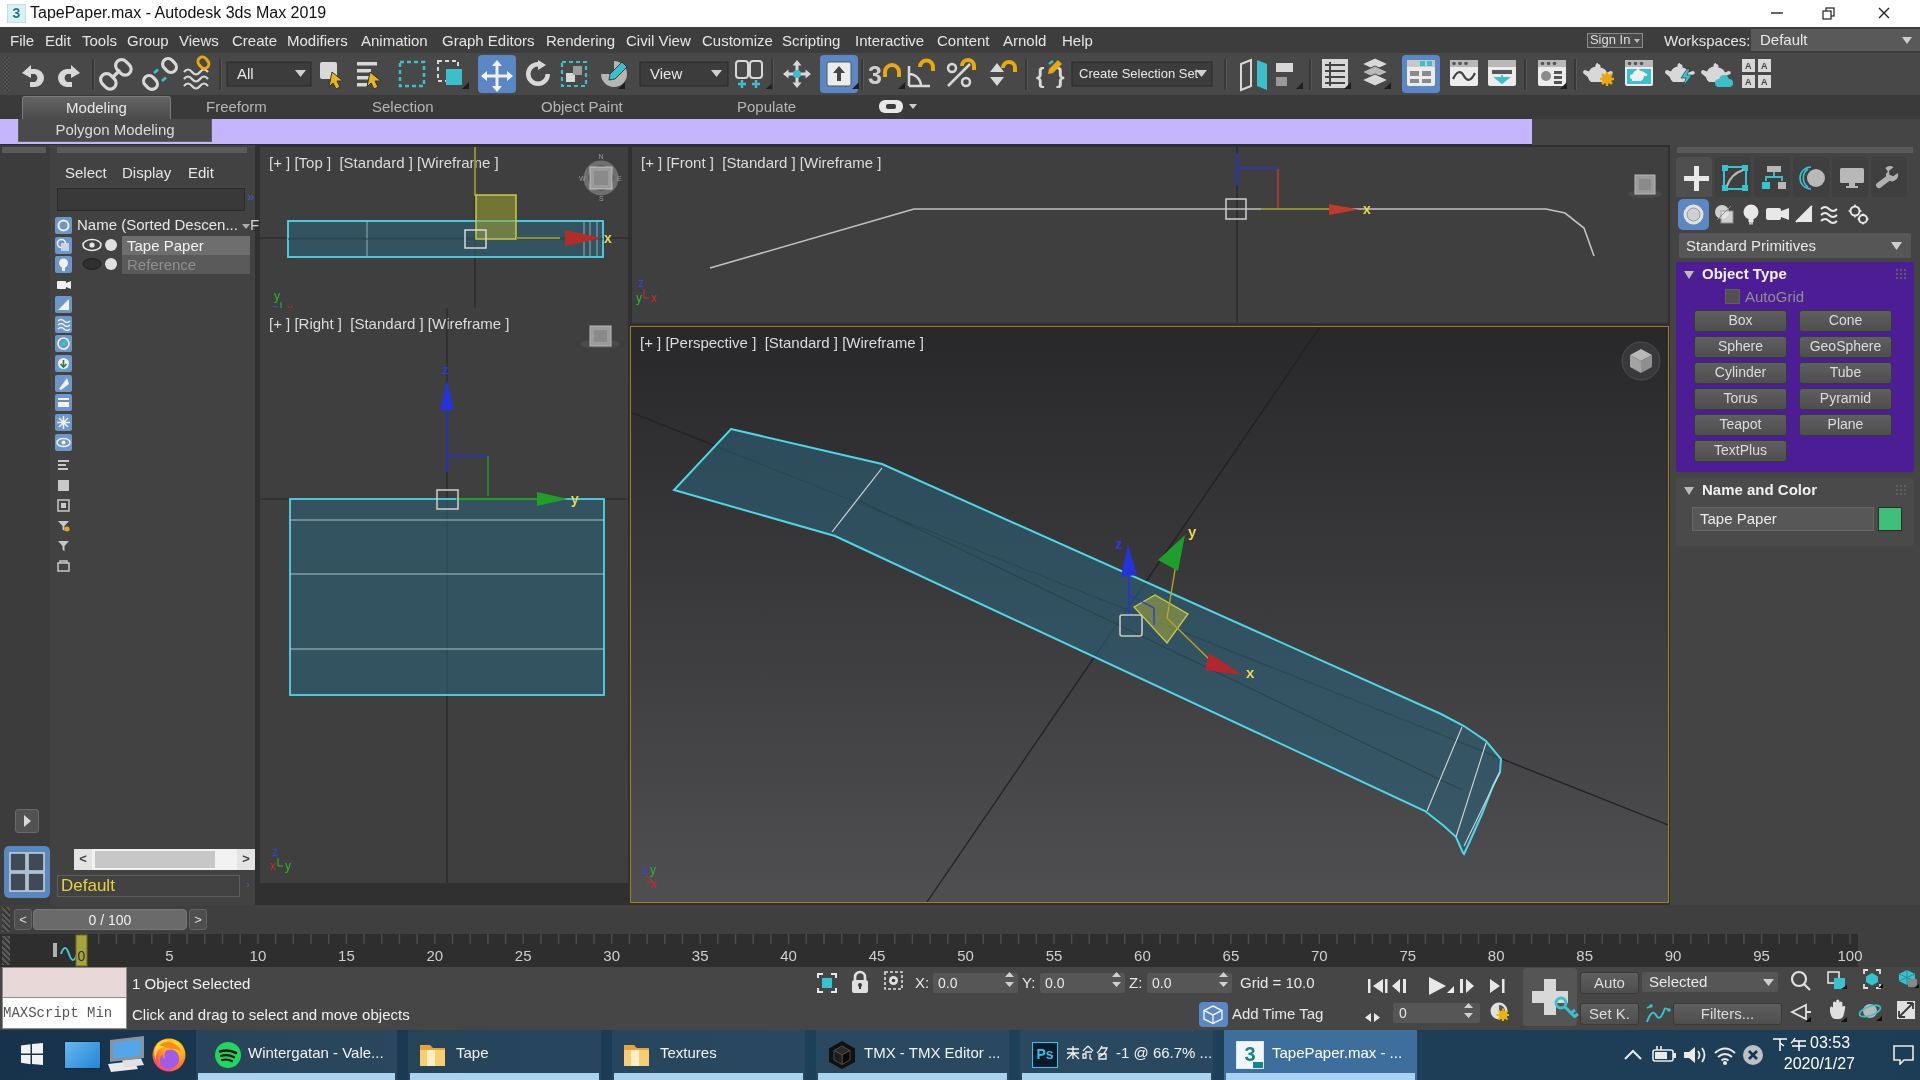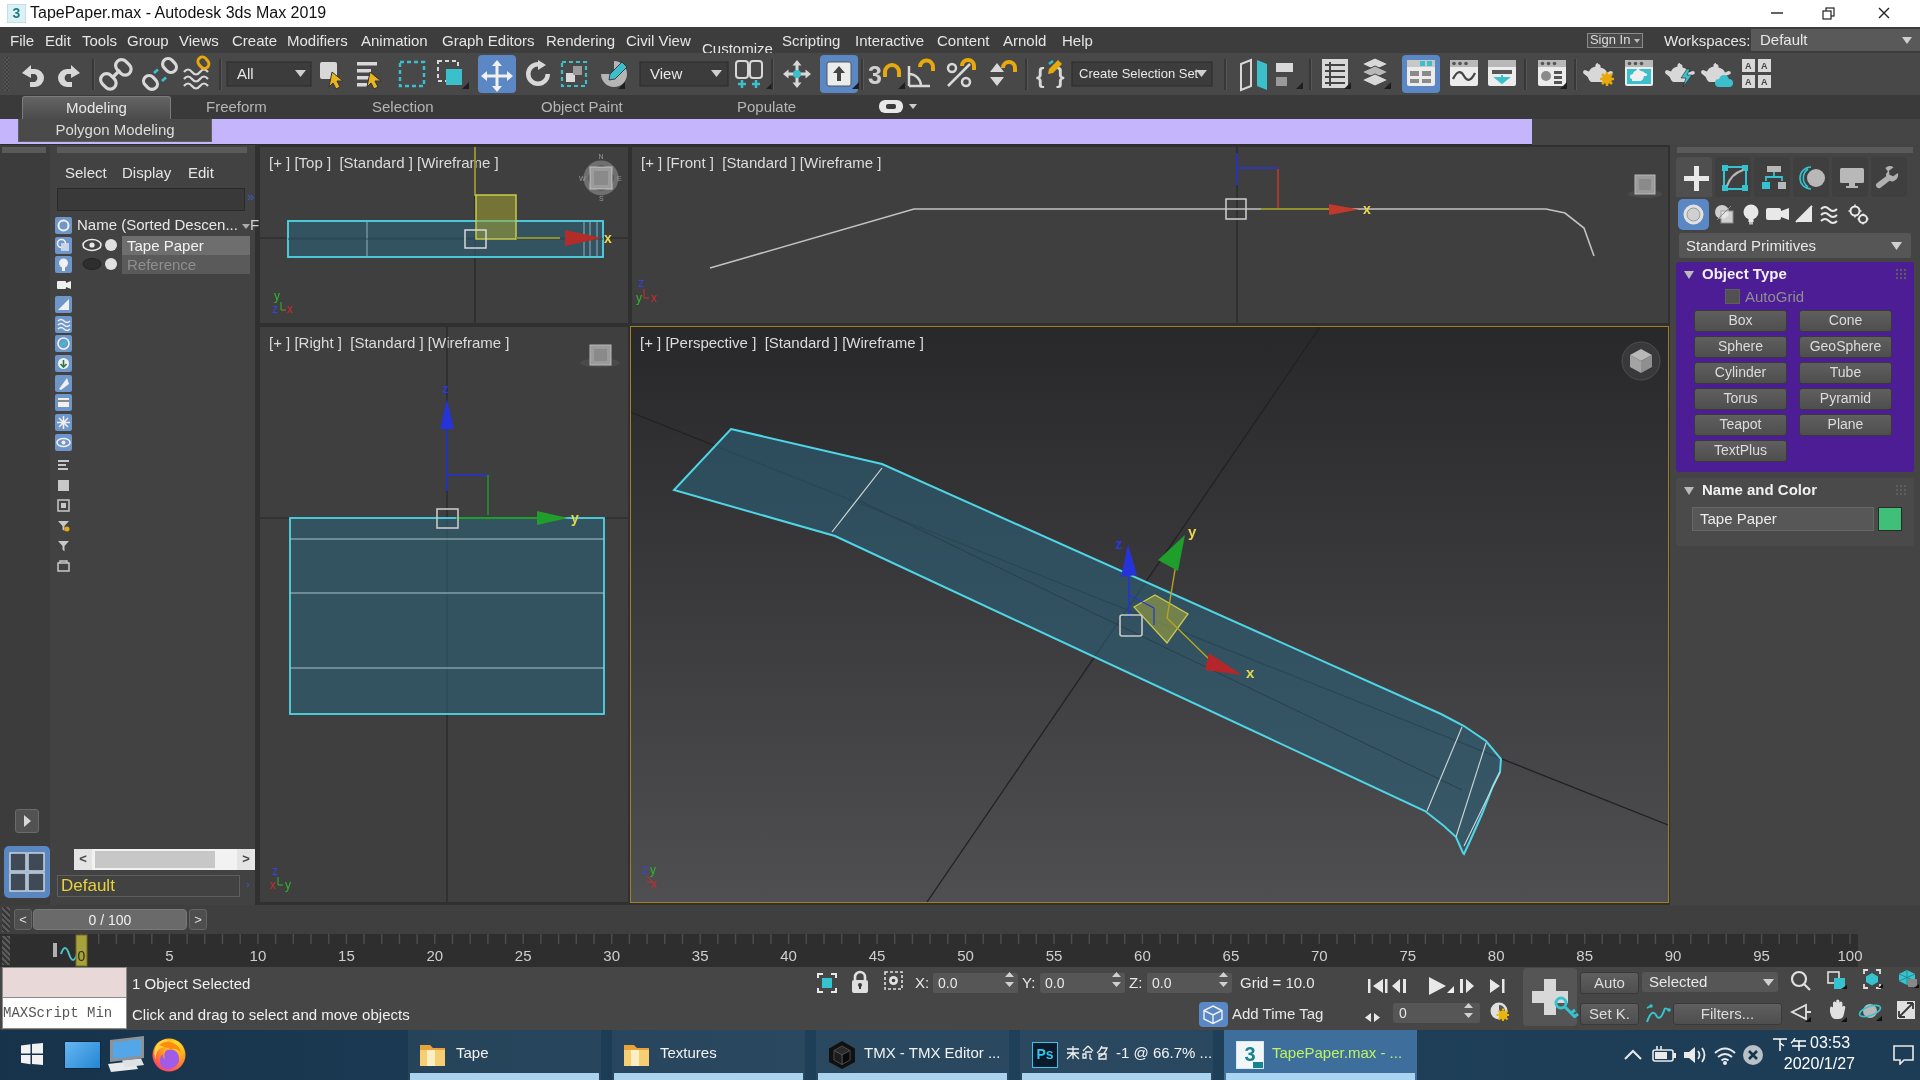--- a/index.html
+++ b/index.html
@@ -30,21 +30,21 @@
   <div class="abs t15" style="left:45px;top:5px">Edit</div>
   <div class="abs t15" style="left:82px;top:5px">Tools</div>
   <div class="abs t15" style="left:127px;top:5px">Group</div>
   <div class="abs t15" style="left:179px;top:5px">Views</div>
   <div class="abs t15" style="left:232px;top:5px">Create</div>
   <div class="abs t15" style="left:287px;top:5px">Modifiers</div>
   <div class="abs t15" style="left:361px;top:5px">Animation</div>
   <div class="abs t15" style="left:442px;top:5px">Graph Editors</div>
   <div class="abs t15" style="left:546px;top:5px">Rendering</div>
   <div class="abs t15" style="left:626px;top:5px">Civil View</div>
-  <div class="abs t15" style="left:702px;top:13px">Customize</div>
+  <div class="abs t15" style="left:702px;top:5px">Customize</div>
   <div class="abs t15" style="left:782px;top:5px">Scripting</div>
   <div class="abs t15" style="left:855px;top:5px">Interactive</div>
   <div class="abs t15" style="left:937px;top:5px">Content</div>
   <div class="abs t15" style="left:1003px;top:5px">Arnold</div>
   <div class="abs t15" style="left:1062px;top:5px">Help</div>
   <div class="abs" style="left:1587px;top:6px;width:54px;height:13px;background:#4a4a4a;border:1px solid #8a8a8a;font-size:13px;color:#ddd;text-align:center;line-height:12px">Sign In <span style="display:inline-block;width:0;height:0;border-left:3px solid transparent;border-right:3px solid transparent;border-top:4px solid #bbb;vertical-align:middle"></span></div>
   <div class="abs t15" style="left:1664px;top:5px">Workspaces:</div>
   <div class="abs" style="left:1751px;top:2px;width:169px;height:22px;background:#595959;color:#e8e8e8;font-size:15px;line-height:22px;padding-left:9px;box-sizing:border-box">Default
     <svg class="abs" style="right:8px;top:8px" width="10" height="7">
           <path d="M0 0 h10 l-5 7 z" fill="#cfcfcf"></path>
@@ -553,21 +553,21 @@
         <rect x="1007" y="32" width="12" height="11" fill="#8a8a8a"></rect>
         <g font-size="12" font-family="Liberation Sans">
           <text x="6" y="140" fill="#3344e0">z</text>
           <text x="4" y="155" fill="#2db82d">y</text>
           <text x="19" y="155" fill="#d02a2a">x</text>
           <path d="M12 142 v9 M12 151 h5" stroke="#d02a2a" stroke-width="1" fill="none"></path>
         </g>
       </svg>
 </div>
 
-<div class="abs" style="left:260px;top:327px;width:368px;height:575px;background:#3f3f3f">
+<div class="abs" style="left:260px;top:308px;width:368px;height:575px;background:#3f3f3f">
   <div class="vplabel">[+ ] [Right ]&nbsp; [Standard ] [Wireframe ]</div>
   <svg class="abs" style="left:0;top:0" width="368" height="575" id="vpright">
         <line x1="187" y1="0" x2="187" y2="575" stroke="#272727" stroke-width="1.2"></line>
         <line x1="0" y1="191" x2="368" y2="191" stroke="#272727" stroke-width="1.2"></line>
         <rect x="30" y="191" width="314" height="196" fill="rgba(45,95,118,0.62)" stroke="#4fd6e6" stroke-width="1.8"></rect>
         <g stroke="#a9c4ca" stroke-width="1">
           <line x1="30" y1="212" x2="344" y2="212"></line>
           <line x1="30" y1="266" x2="344" y2="266"></line>
           <line x1="30" y1="341" x2="344" y2="341"></line>
         </g>
@@ -1081,20 +1081,32 @@
             <stop offset="0.8" stop-color="#ff4f5e"></stop>
             <stop offset="1" stop-color="#e82c8b"></stop>
           </radialGradient>
         </defs>
     <circle cx="18" cy="19" r="16.5" fill="url(#ffg)"></circle>
     <path d="M18 4 q-4 3 -3 7 q-6 0 -9 5 q-2 4 -1 8 q-3 -6 -1 -12 q2 -6 8 -8 q3 -1 6 0z" fill="#ffd43d"></path>
     <path d="M16 14 q8 -2 11 4 q3 7 -2 12 q-6 5 -12 2 q-5 -3 -4 -8 q0 -4 3 -6 q-1 4 2 5 q-2 -6 2 -9z" fill="#a05ce8"></path>
     <path d="M8 9 q8 -6 16 -1 q5 3 6 9 q-4 -5 -10 -4 q-7 -2 -12 -4z" fill="#ff8a0e"></path>
   </svg>
 
+  <div class="abs" style="left:196px;top:0;width:201px;height:50px;background:rgba(255,255,255,0.07)">
+    <div class="abs" style="left:2px;top:43px;width:197px;height:7px;background:#abd3ee"></div>
+    <svg class="abs" style="left:19px;top:12px" width="26" height="26">
+      <circle cx="13" cy="13" r="13" fill="#1ed760"></circle>
+      <g stroke="#0e0e0e" fill="none" stroke-linecap="round">
+        <path d="M5 9.5 q8.5 -2.5 16 1.5" stroke-width="2.6"></path>
+        <path d="M6 13.8 q7 -2 13 1.4" stroke-width="2.3"></path>
+        <path d="M7 18 q5.5 -1.5 10 1.2" stroke-width="2"></path>
+      </g>
+    </svg>
+    <div class="abs" style="left:52px;top:14px;font-size:15px;color:#f2f2f2;white-space:nowrap">Wintergatan - Vale...</div>
+  </div>
   <div class="abs" style="left:612px;top:0;width:193px;height:50px;background:rgba(255,255,255,0.05)">
     <div class="abs" style="left:2px;top:43px;width:189px;height:7px;background:#abd3ee"></div>
     <svg class="abs" style="left:11px;top:11px" width="30" height="28">
       <path d="M1 4 h10 l3 3 h12 v18 h-25 z" fill="#e8a33d"></path>
       <path d="M1 9 h25 v16 h-25 z" fill="#f7cf72"></path>
       <path d="M8 9 h8 v16 h-8 z" fill="#fcefc4"></path>
     </svg>
     <div class="abs" style="left:48px;top:14px;font-size:15px;color:#f2f2f2">Textures</div>
   </div>
   <div class="abs" style="left:408px;top:0;width:193px;height:50px;background:rgba(255,255,255,0.05)">
@@ -1129,21 +1141,21 @@
     <div class="abs" style="left:96px;top:14px;font-size:15px;color:#f2f2f2">-1 @ 66.7% ...</div>
   </div>
   <div class="abs" style="left:1224px;top:0;width:193px;height:50px;background:#3d6e9c">
     <div class="abs" style="left:2px;top:43px;width:189px;height:7px;background:#a8d4f2"></div>
     <svg class="abs" style="left:12px;top:11px" width="28" height="28">
       <rect x="0" y="0" width="28" height="28" fill="#f2f6f8"></rect>
       <rect x="0" y="0" width="28" height="28" fill="none" stroke="#b8dde4"></rect>
       <text x="14" y="20" font-size="20" font-weight="bold" fill="#18838f" text-anchor="middle" font-family="Liberation Sans">3</text>
       <rect x="17" y="21" width="10" height="6" fill="#18838f"></rect>
     </svg>
-    <div class="abs" style="left:48px;top:14px;font-size:15px;color:#bef264">TapePaper.max - ...</div>
+    <div class="abs" style="left:48px;top:14px;font-size:15px;color:#ffffff">TapePaper.max - ...</div>
   </div>
 
   <svg class="abs" style="left:1618px;top:13px" width="150" height="24" id="traysvg">
     <path d="M7 16 l8 -8 8 8" stroke="#eaeaea" stroke-width="2" fill="none"></path>
     <g transform="translate(33,0)">
       <rect x="2" y="7" width="20" height="11" rx="2" fill="none" stroke="#eaeaea" stroke-width="1.6"></rect>
       <rect x="22" y="10" width="3" height="5" fill="#eaeaea"></rect>
       <rect x="4" y="9" width="12" height="7" fill="#eaeaea"></rect>
       <path d="M6 3 v4 M10 3 v4" stroke="#eaeaea" stroke-width="1.6"></path>
     </g>

